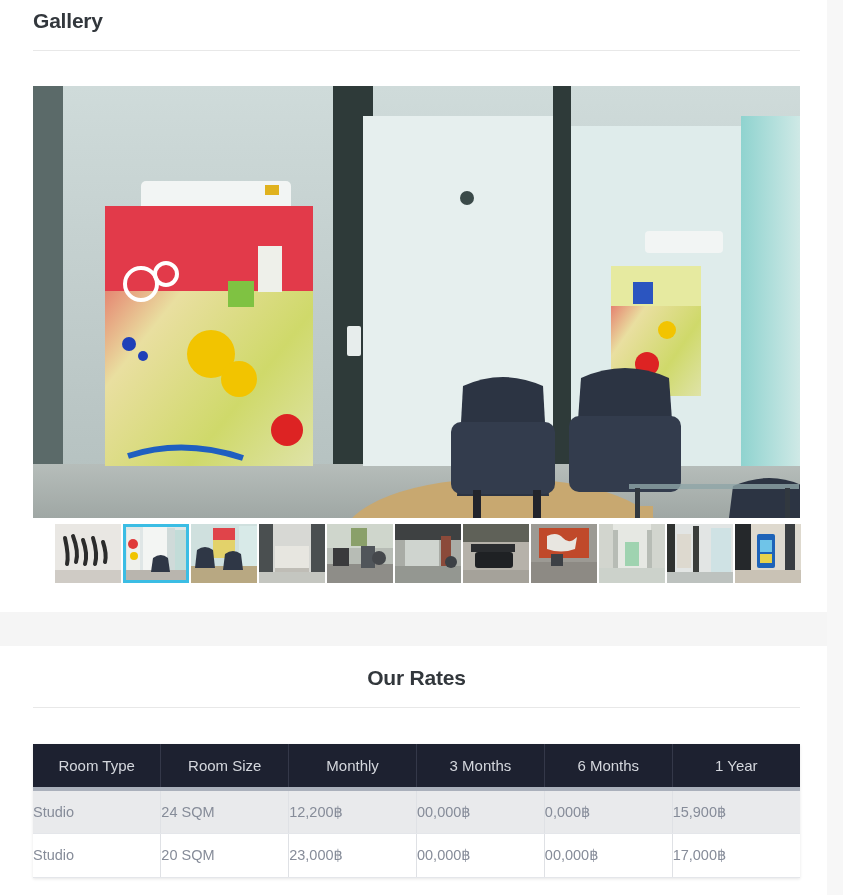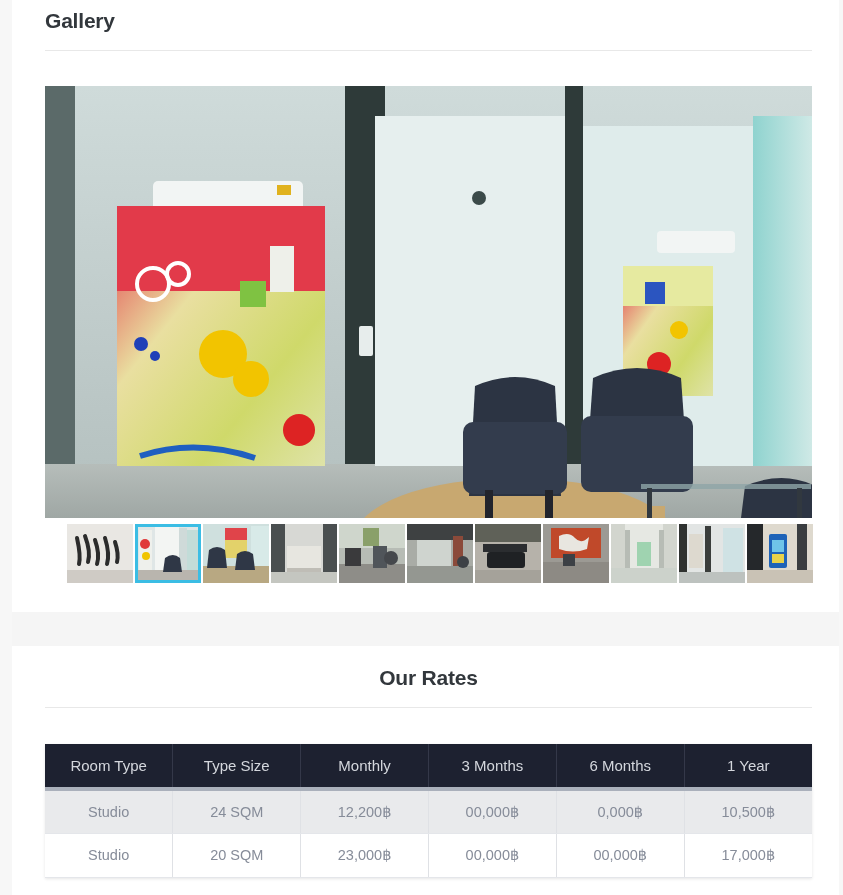--- a/index.html
+++ b/index.html
@@ -2,21 +2,21 @@
 <html><head>
 <meta charset="utf-8">
 <style>
   * { box-sizing: border-box; margin: 0; padding: 0; }
   html, body {
     width: 843px; height: 895px;
     background: #f7f7f7;
     font-family: "Liberation Sans", sans-serif;
     overflow: hidden;
   }
-  .page { position: relative; width: 695px; height: 895px; background: #f7f7f7; margin-left: 12px; }
+  .page { position: relative; width: 695px; height: 895px; background: #f7f7f7; }
   .content-col {
     position: absolute; left: 0; top: 0;
     width: 827px; height: 895px;
     background: #ffffff;
   }
   .right-gutter {
     position: absolute; left: 827px; top: 0;
     width: 16px; height: 895px;
     background: #f7f7f7;
   }
@@ -76,21 +76,20 @@
     color: #d4d7dd;
     font-size: 15px; font-weight: normal;
     height: 45px; text-align: center;
     border-right: 1px solid #343849;
     border-bottom: 4px solid #aab0bb;
   }
   .rates-table th:last-child { border-right: none; }
   .rates-table td {
     color: #868c99;
     font-size: 14.5px; height: 44px;
-    text-align: center;
     border-right: 1px solid #dfe1e5;
     border-bottom: 1px solid #e4e6ea;
   }
   .rates-table td:last-child { border-right: none; }
   .rates-table tbody tr:nth-child(odd) td { background: #e9eaec; }
   .rates-table tbody tr:nth-child(even) td { background: #ffffff; }
 </style>
 </head>
 <body>
 
@@ -297,35 +296,35 @@
 
     <div class="section-head" id="rates-head">
       <div class="section-title">Our Rates</div>
       <div class="section-rule"></div>
     </div>
 
     <table class="rates-table">
       <thead>
         <tr>
           <th>Room Type</th>
-          <th>Type Size</th>
+          <th>Room Size</th>
           <th>Monthly</th>
           <th>3 Months</th>
           <th>6 Months</th>
           <th>1 Year</th>
         </tr>
       </thead>
       <tbody>
         <tr>
           <td>Studio</td>
           <td>24 SQM</td>
           <td>12,200฿</td>
           <td>00,000฿</td>
           <td>0,000฿</td>
-          <td>10,500฿</td>
+          <td>15,900฿</td>
         </tr>
         <tr>
           <td>Studio</td>
           <td>20 SQM</td>
           <td>23,000฿</td>
           <td>00,000฿</td>
           <td>00,000฿</td>
           <td>17,000฿</td>
         </tr>
       </tbody>

